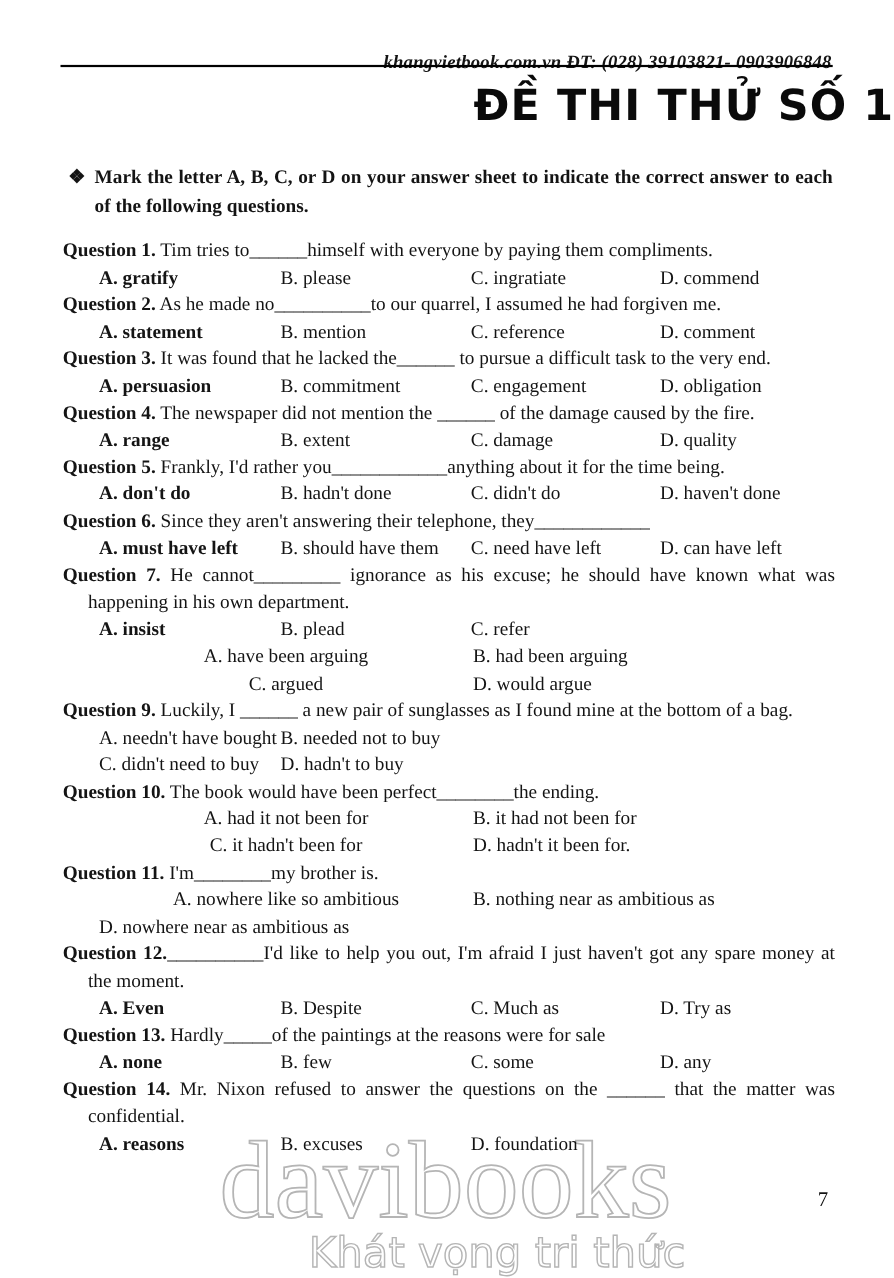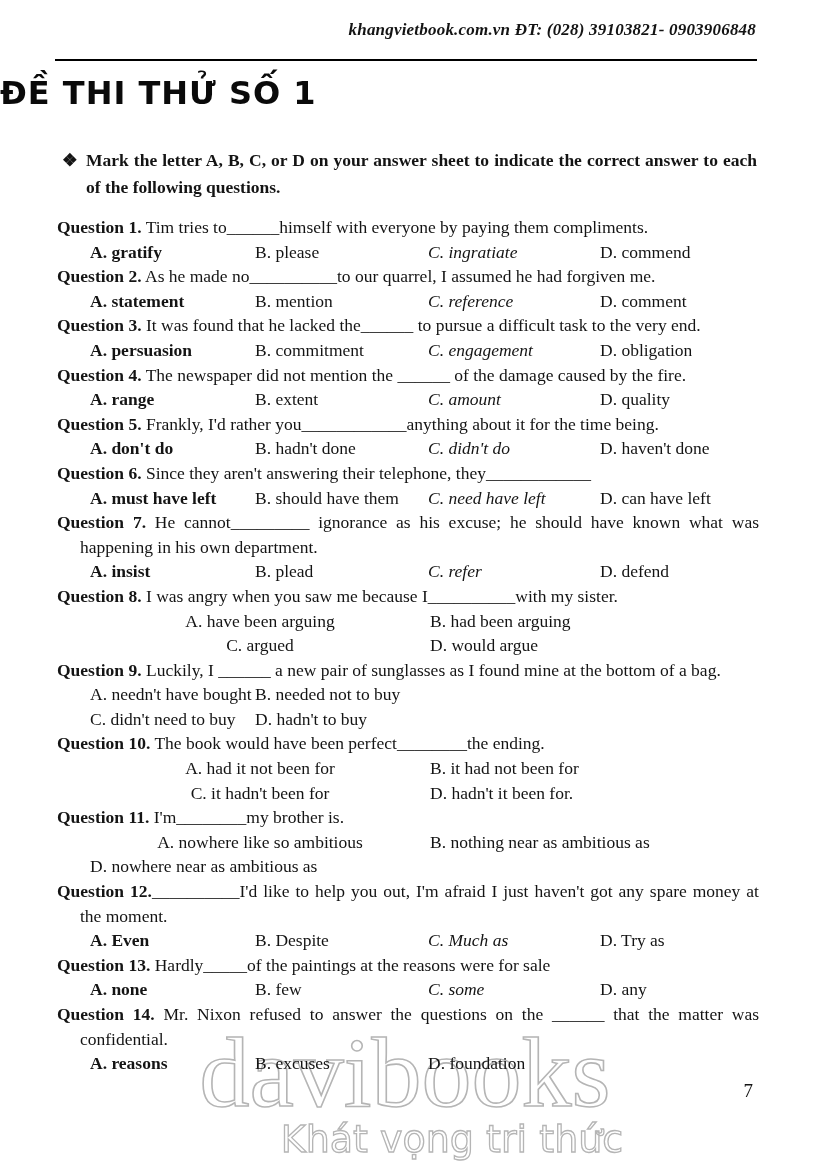--- a/index.html
+++ b/index.html
@@ -6,33 +6,33 @@
   .page {
     position:relative;
     width:813px; height:1162px;
     background:#ffffff;
     font-family:"Liberation Serif", serif;
     color:#141414;
     margin:0 auto;
     overflow:hidden;
   }
   .header-text {
-    position:absolute; top:20px; right:57px;
+    position:absolute; top:47px; right:57px;
     font-style:italic; font-weight:bold; font-size:17px;
     letter-spacing:0.2px;
   }
   .header-rule {
     position:absolute; top:59px; left:55px; width:702px;
     border-top:2px solid #000;
   }
   .title {
     position:absolute; top:74px; left:0; width:100%;
-    text-align:left;
+    text-align:right;
     font-family:"DejaVu Sans", sans-serif;
-    font-weight:900; font-size:32px; letter-spacing:1px;
+    font-weight:900; font-size:39px; letter-spacing:1px;
     color:#0a0a0a;
   }
   .content { position:absolute; top:147px; left:0; width:813px; z-index:1; }
   .instruction {
     display:flex; margin:0 56px 0 62px;
     font-weight:bold; font-size:17.5px; line-height:27px;
     text-align:justify;
   }
   .instruction .bullet { width:24px; flex:none; }
   .qlist { margin-top:14px; }
@@ -41,21 +41,21 @@
     font-size:17.5px; line-height:24.6px; text-align:justify;
   }
   .stem b { font-weight:bold; }
   .opts {
     display:flex; margin-left:90px; margin-right:40px;
     font-size:17.5px; line-height:24.6px;
   }
   .opts span { white-space:nowrap; }
   .c1 { width:165px; flex:none;font-weight:bold; }
   .c2 { width:173px; flex:none; }
-  .c3 { width:172px; flex:none;font-style:italic; }
+  .c3 { width:172px; flex:none; }
   .c4 { flex:1; }
   .w1 { width:340px; flex:none;text-align:center; }
   .n1 { width:165px; flex:none; }
   .pageno {
     position:absolute; top:1080px; right:60px;
     font-size:19px; z-index:1;
   }
   .watermark { position:absolute; top:1008px; left:0; z-index:0; }
 </style>
 </head>
@@ -102,21 +102,21 @@
         <span class="c1">A. persuasion</span>
         <span class="c2">B. commitment</span>
         <span class="c3">C. engagement</span>
         <span class="c4">D. obligation</span>
       </div>
 
       <p class="stem"><b>Question 4.</b><span> The newspaper did not mention the ______ of the damage caused by the fire.</span></p>
       <div class="opts">
         <span class="c1">A. range</span>
         <span class="c2">B. extent</span>
-        <span class="c3">C. amount</span>
+        <span class="c3">C. damage</span>
         <span class="c4">D. quality</span>
       </div>
 
       <p class="stem"><b>Question 5.</b><span> Frankly, I'd rather you____________anything about it for the time being.</span></p>
       <div class="opts">
         <span class="c1">A. don't do</span>
         <span class="c2">B. hadn't done</span>
         <span class="c3">C. didn't do</span>
         <span class="c4">D. haven't done</span>
       </div>
@@ -127,24 +127,22 @@
         <span class="c2">B. should have them</span>
         <span class="c3">C. need have left</span>
         <span class="c4">D. can have left</span>
       </div>
 
       <p class="stem"><b>Question 7.</b><span> He cannot_________ ignorance as his excuse; he should have known what was happening in his own department.</span></p>
       <div class="opts">
         <span class="c1">A. insist</span>
         <span class="c2">B. plead</span>
         <span class="c3">C. refer</span>
-        <span class="c4">D. defend</span>
-      </div>
-
-      <p class="stem"><b>Question 8.</b><span> I was angry when you saw me because I__________with my sister.</span></p>
+      </div>
+
       <div class="opts">
         <span class="w1">A. have been arguing</span>
         <span class="c4">B. had been arguing</span>
       </div>
       <div class="opts">
         <span class="w1">C. argued</span>
         <span class="c4">D. would argue</span>
       </div>
 
       <p class="stem"><b>Question 9.</b><span> Luckily, I ______ a new pair of sunglasses as I found mine at the bottom of a bag.</span></p>

